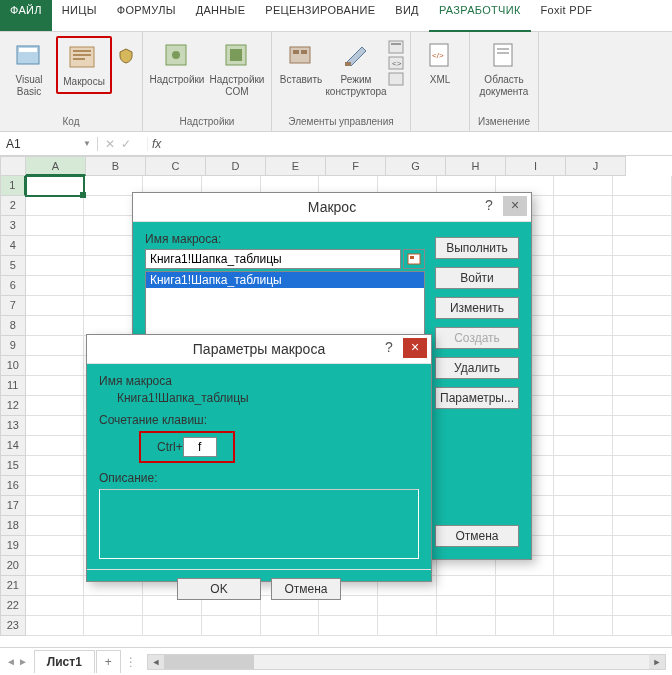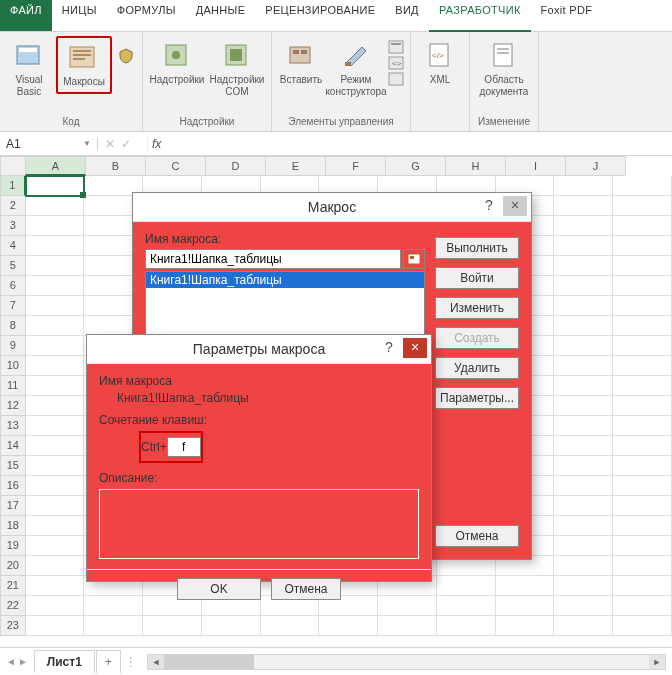--- a/index.html
+++ b/index.html
@@ -46,37 +46,37 @@
 
 .bottom { position: absolute; left: 0; bottom: 0; width: 672px; height: 28px; background: #fff; border-top: 1px solid #d4d4d4; display: flex; align-items: center; }
 .sheet-nav { display: flex; gap: 2px; padding: 0 6px; color: #999; font-size: 10px; }
 .sheet-tab { background: #fff; border: 1px solid #d4d4d4; border-bottom: none; padding: 4px 12px; font-size: 12px; font-weight: bold; }
 .plus-tab { padding: 4px 8px; color: #777; border:1px solid #d4d4d4; border-bottom:none; margin-left:1px; }
 .hscroll { flex: 1; margin: 0 6px; height: 16px; background: #f0f0f0; border: 1px solid #d4d4d4; position: relative; display:flex; align-items:center; justify-content:space-between; }
 .hscroll .arr { width:16px; text-align:center; font-size:9px; color:#666; background:#e4e4e4; height:100%; line-height:14px;}
 .hscroll .thumb { position:absolute; left:16px; top:0; bottom:0; width:90px; background:#cfcfcf;}
 
 
-.dlg { position: absolute; background: #ef4444; border: 1px solid #888; box-shadow: 4px 4px 10px rgba(0,0,0,0.25); }
+.dlg { position: absolute; background: #14b8a6; border: 1px solid #888; box-shadow: 4px 4px 10px rgba(0,0,0,0.25); }
 .dlg-title { background: #fff; padding: 6px 10px; font-size: 14px; text-align: center; border-bottom: 1px solid #e4e4e4; position: relative; }
 .dlg-title .help { position: absolute; right: 32px; top: 4px; font-size: 14px; color: #555; width:20px; text-align:center;}
 .dlg-title .close { position: absolute; right: 4px; top: 3px; width: 24px; height: 20px; background: #ccc; color: #555; text-align: center; line-height: 18px; cursor: pointer; font-family: Arial; }
 .dlg-title .close.red { background: #c0392b; color: #fff; }
 .dlg-body { padding: 10px 12px; }
 .dlg-label { font-size: 12px; margin-bottom: 3px; }
 .dlg-input { width: 256px; border: 1px solid #888; padding: 2px 4px; font-size: 12px; }
 .dlg-list { width: 280px; height: 220px; border: 1px solid #888; font-size: 12px; overflow: hidden; background:#fff;}
 .dlg-list .item { padding: 1px 4px; }
 .dlg-list .item.sel { background: #1e6fd6; color: #fff; }
 .side-btns { position: absolute; right: 12px; top: 44px; width: 84px; display: flex; flex-direction: column; gap: 8px; }
 .btn { background: #f0f0f0; border: 1px solid #888; padding: 3px 4px; font-size: 12px; text-align: center; cursor: pointer; }
 .btn.disabled { color: #aaa; }
 .dlg2 .dlg-title { background: #fff; }
 .field-inline { display: flex; align-items: center; gap: 6px; margin-top:4px; }
-.shortcut-box { display:inline-flex; align-items:center; border:2px solid #c00; padding:4px 0; }
+.shortcut-box { display:inline-flex; align-items:center; border:2px solid #c00; padding:4px 16px; }
 .shortcut-input { width: 34px; border: 1px solid #888; padding: 2px 4px; font-size: 12px; text-align:center; }
 .desc-area { width: 100%; height: 70px; border: 1px solid #fff; border-top:1px solid #ccc; margin-top:4px; }
 .dlg-footer { display: flex; justify-content: center; gap: 10px; padding: 8px; border-top: 1px solid #e4e4e4; }
 
 svg { display:block; }
 .rowinput{ display:flex; align-items:flex-start;}
 .picker-btn{ width:22px; height:20px; border:1px solid #888; margin-left:2px; display:flex; align-items:center; justify-content:center;}
 </style>
 </head>
 <body>

